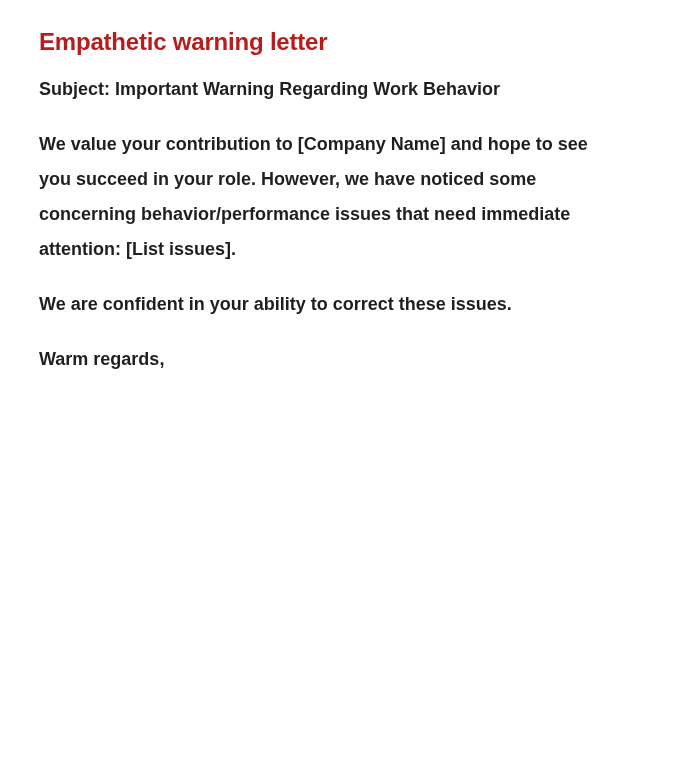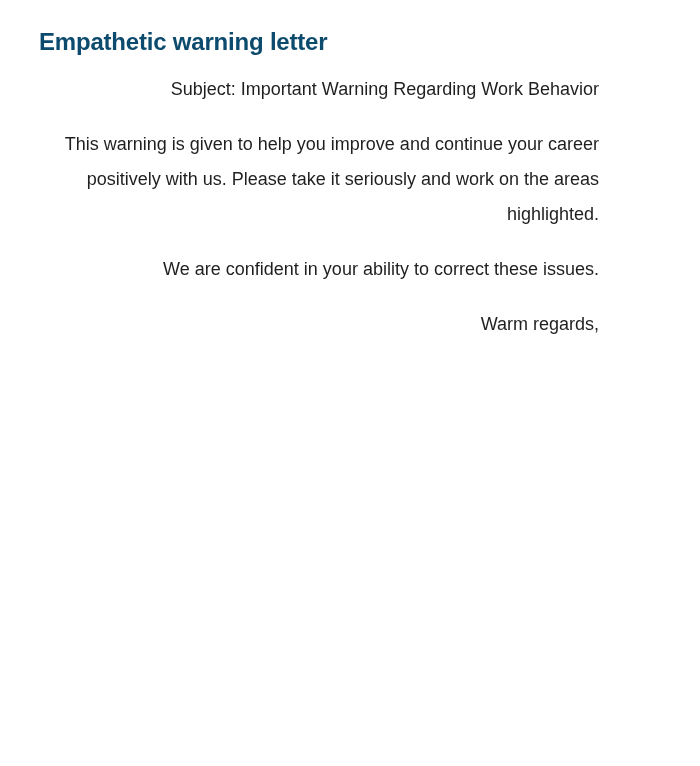--- a/index.html
+++ b/index.html
@@ -16,43 +16,42 @@
   .doc {
     padding: 28px 60px 0 39px;
     box-sizing: border-box;
   }
   .doc-title {
     margin: 0 0 14px 0;
     font-size: 24px;
     line-height: 28px;
     font-weight: 700;
     letter-spacing: -0.2px;
-    color: #0c4a6e;
+    color: #b91c1c;
   }
   .doc-paragraph {
     margin: 16px 0 20px 0;
     max-width: 560px;
     font-size: 18px;
     line-height: 35px;
-    font-weight: 400;
+    font-weight: 700;
     color: #1f1f1f;
-    text-align: right;
   }
 </style>
 </head>
 <body>
 
 <div class="doc">
   <h1 class="doc-title">Empathetic warning letter</h1>
 
   <p class="doc-paragraph">Subject: Important Warning Regarding Work Behavior</p>
 
 
+  <p class="doc-paragraph">We value your contribution to [Company Name] and hope to see you succeed in your role. However, we have noticed some concerning behavior/performance issues that need immediate attention: [List issues].</p>
 
-  <p class="doc-paragraph">This warning is given to help you improve and continue your career positively with us. Please take it seriously and work on the areas highlighted.</p>
 
   <p class="doc-paragraph">We are confident in your ability to correct these issues.</p>
 
   <p class="doc-paragraph">Warm regards,</p>
 
 
 
 </div>
 
 </body></html>

